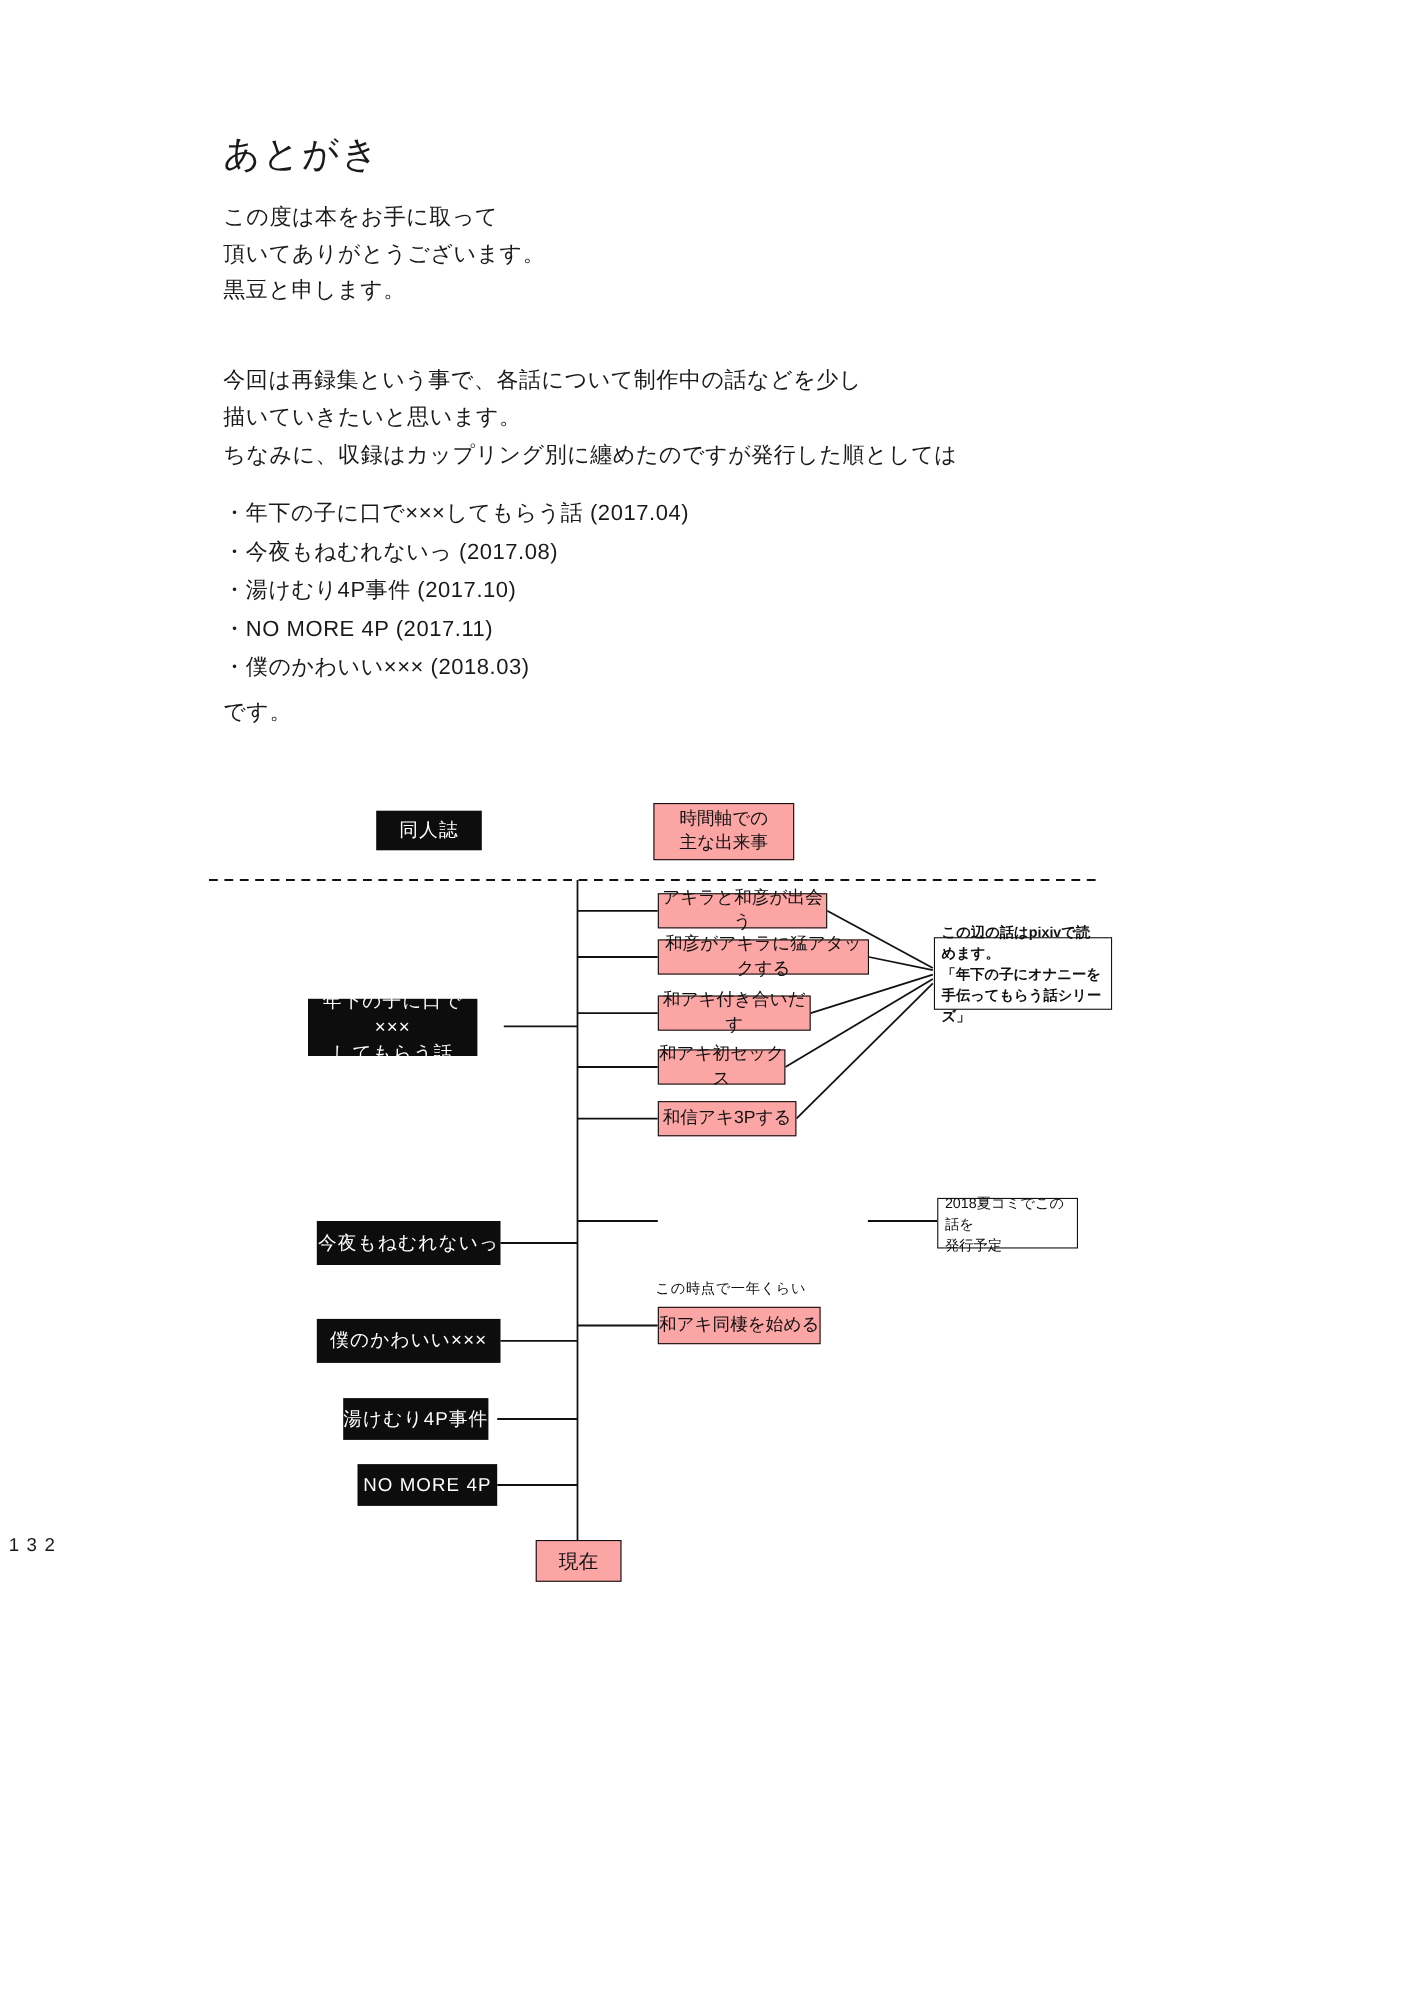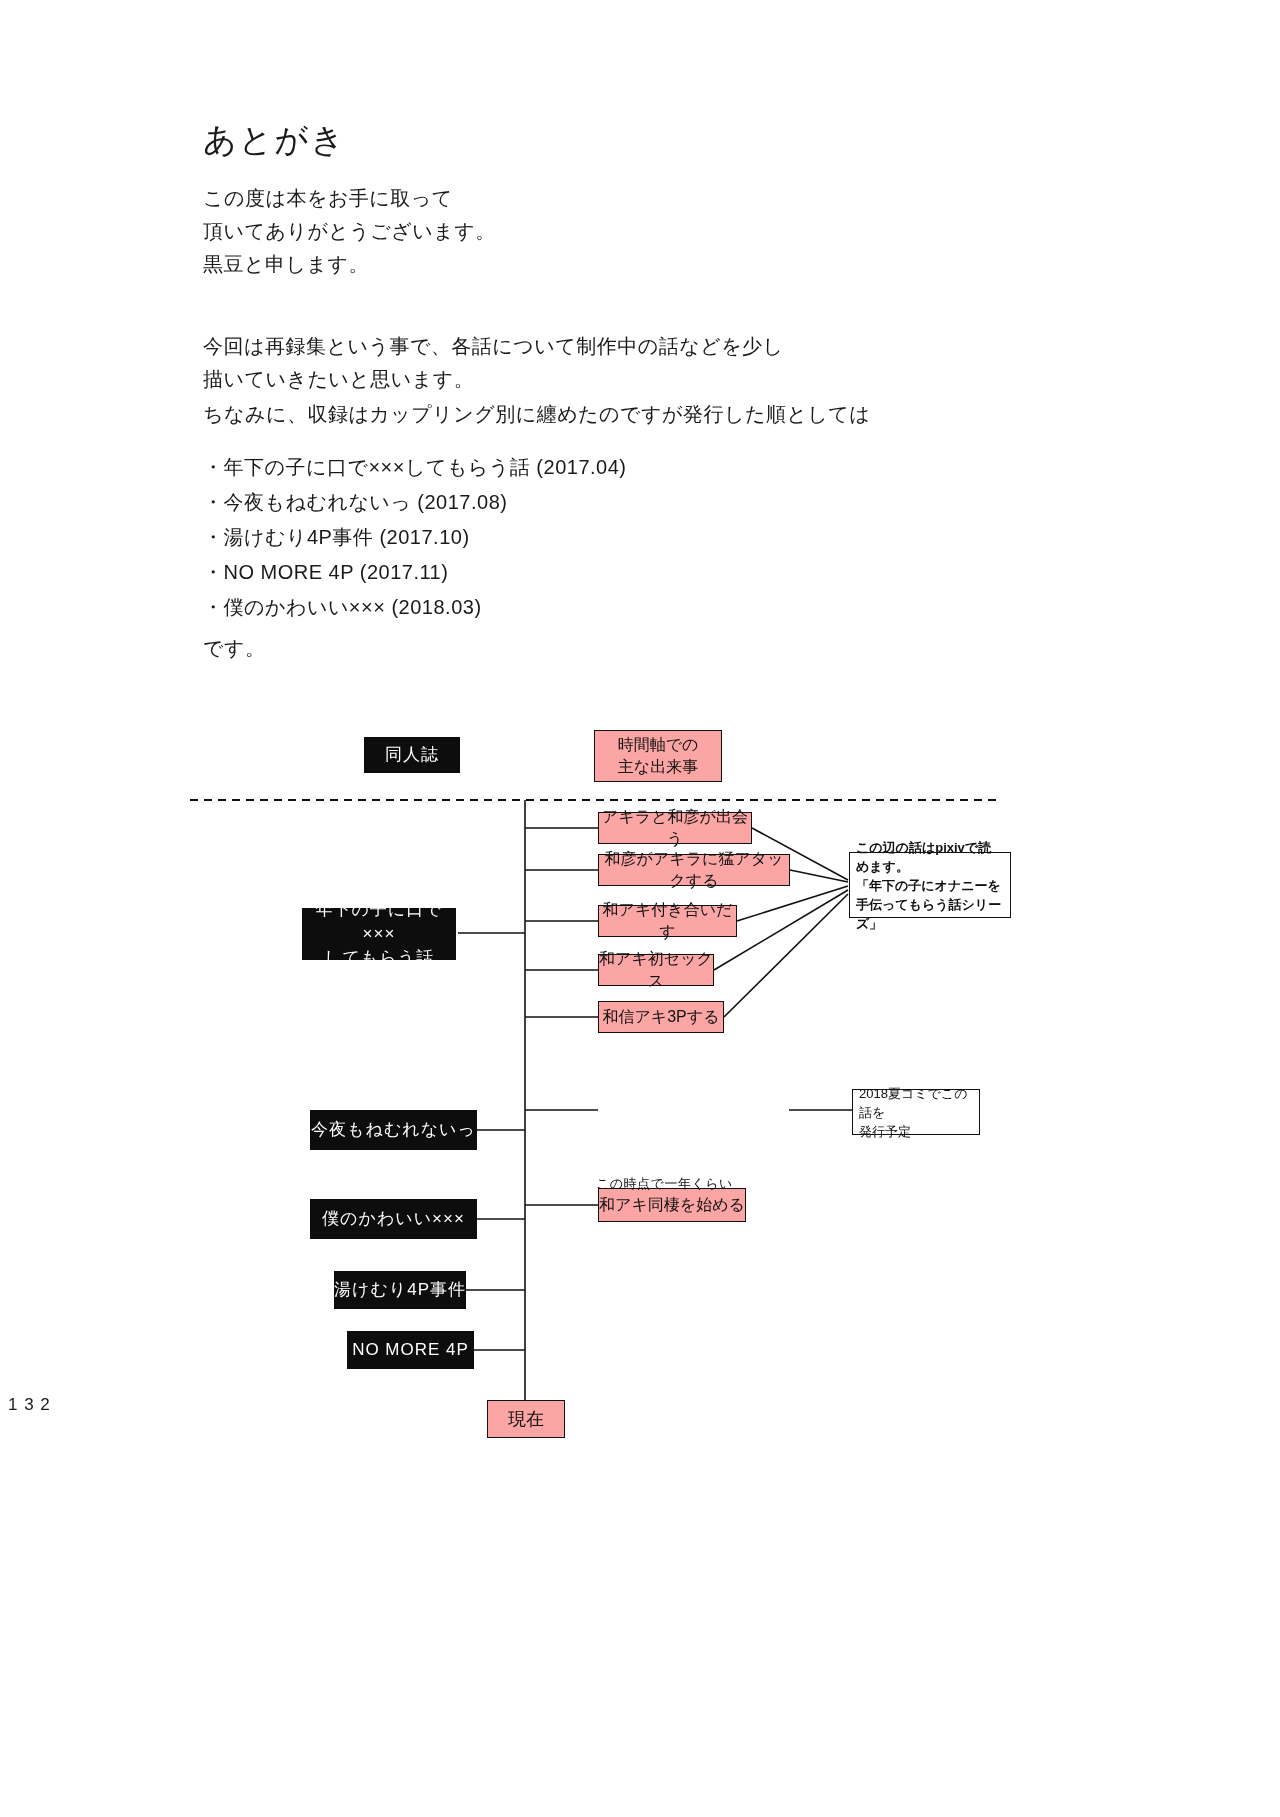--- a/index.html
+++ b/index.html
@@ -78,21 +78,20 @@
     white-space: pre-line;
   }
 
   .box-black {
     background: #0d0d0d;
     color: #ffffff;
     font-size: 17px;
     line-height: 24px;
     letter-spacing: 1px;
     font-weight: 500;
-    margin-left: 22px;
   }
 
   .box-white {
     background: #fca5a5;
     color: #111111;
     border: 1.5px solid #111111;
     font-size: 16px;
     line-height: 22px;
   }
 
@@ -105,21 +104,20 @@
     padding: 4px 6px;
     text-align: left;
     justify-content: flex-start;
   }
 
   .plain-label {
     position: absolute;
     font-size: 13px;
     color: #111111;
     letter-spacing: 0.5px;
-    margin-top: 13px;
   }
 
   svg.connectors {
     position: absolute;
     left: 0;
     top: 0;
     width: 1280px;
     height: 780px;
     overflow: visible;
   }

